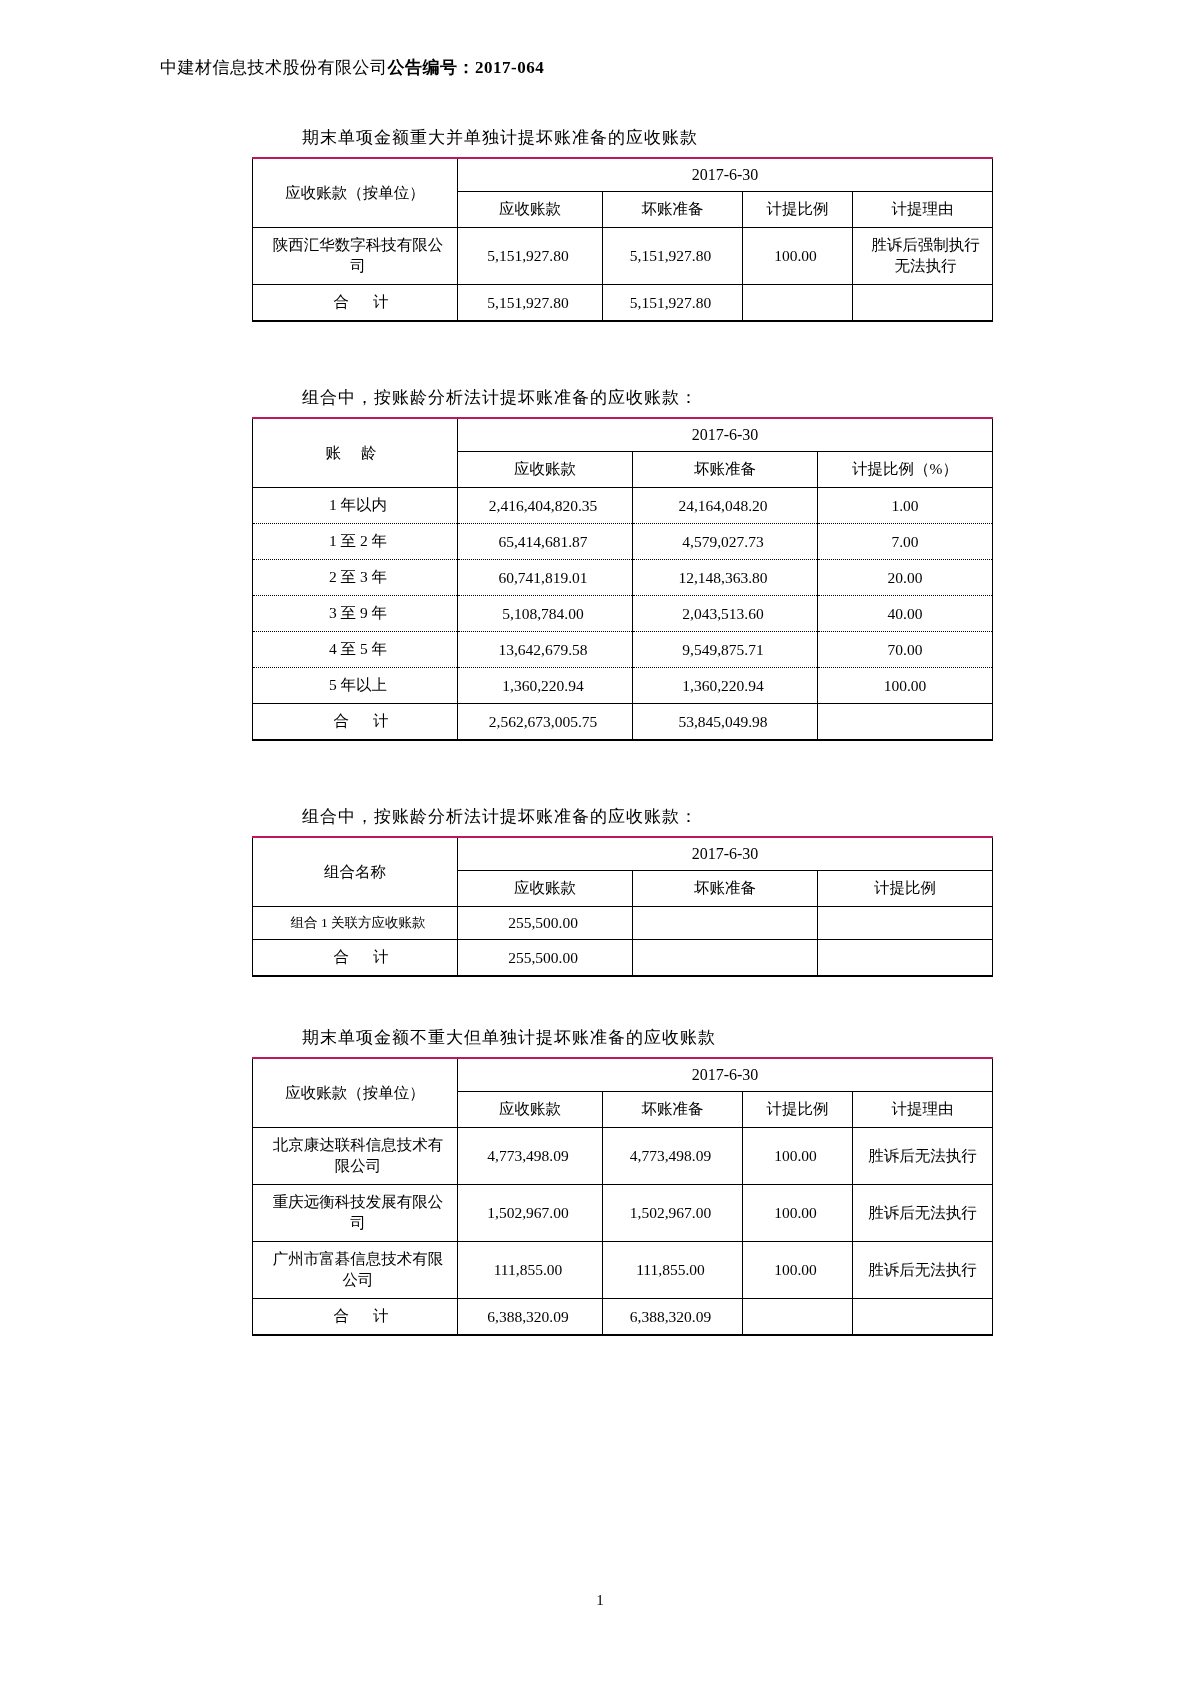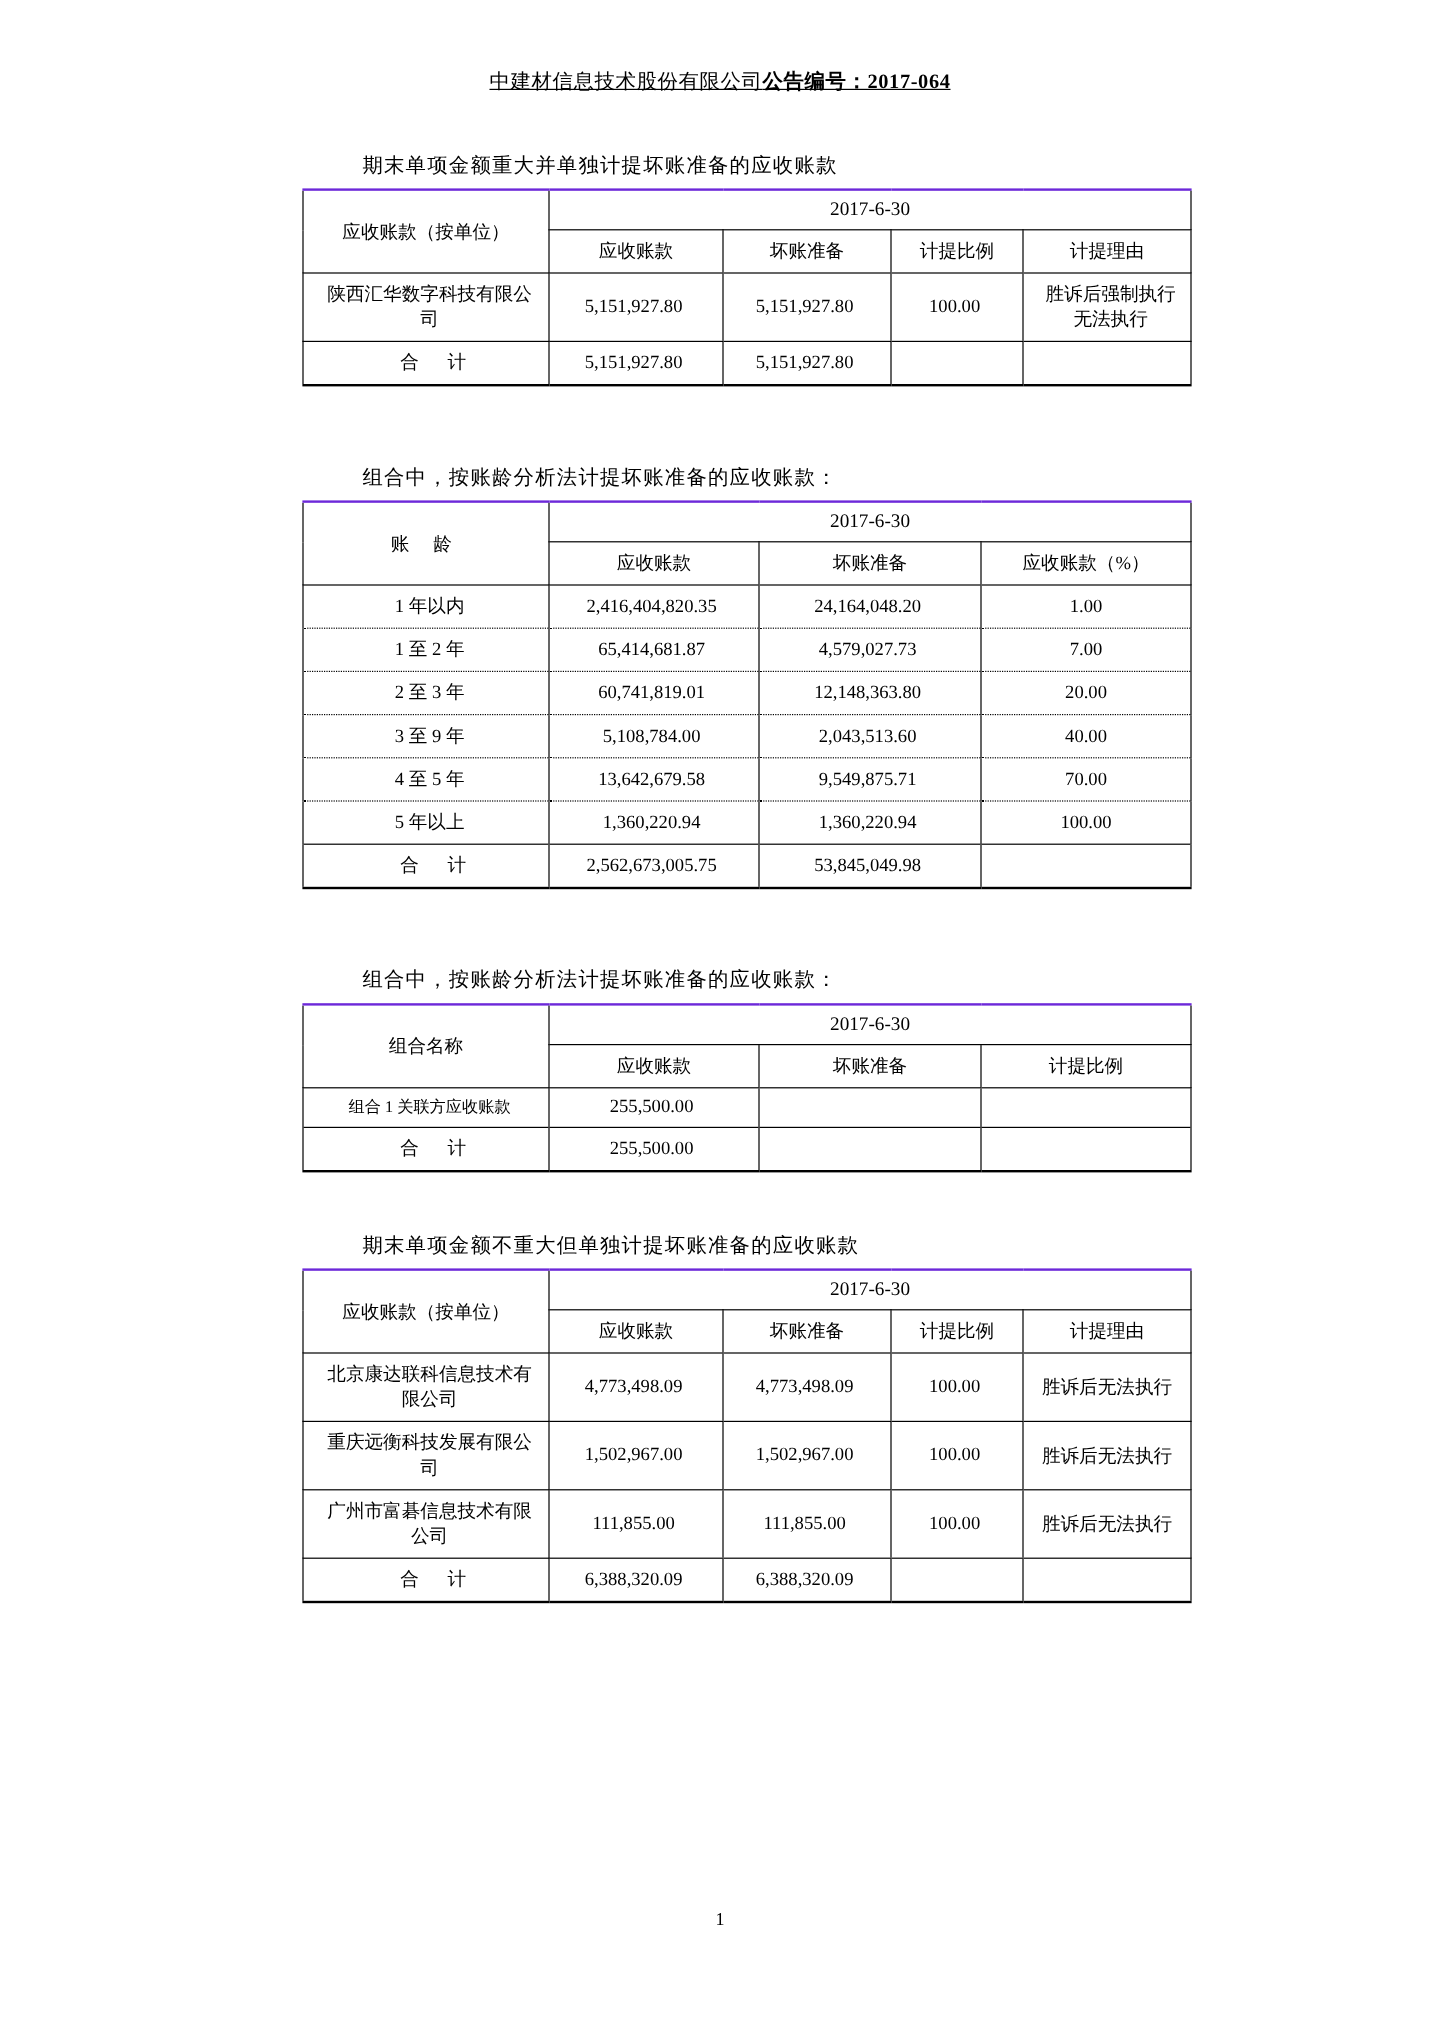--- a/index.html
+++ b/index.html
@@ -21,24 +21,23 @@
     padding: 0;
     position: relative;
   }
   
   .doc-header {
     position: absolute;
     top: 56px;
     left: 160px;
     width: 880px;
     display: flex;
-    justify-content: center;
+    justify-content: flex-start;
     align-items: baseline;
     font-size: 18px;
-    text-decoration: underline;
   }
   .doc-header .company {
     font-family: "DejaVu Sans", "Liberation Sans", sans-serif;
     font-size: 17px;
     letter-spacing: 0.5px;
   }
   .doc-header .announce {
     font-family: "Liberation Serif", serif;
     font-size: 17px;
     font-weight: bold;
@@ -83,21 +82,21 @@
     font-weight: normal;
     text-align: center;
   }
   table.fin td.vline, table.fin th.vline {
     border-left: 1px solid #000;
   }
   table.fin td.vline-r, table.fin th.vline-r {
     border-right: 1px solid #000;
   }
   table.fin tr.top-rule td, table.fin tr.top-rule th {
-    border-top: 2px solid #6d28d9;
+    border-top: 2px solid #be185d;
   }
   table.fin tr.bottom-rule td, table.fin tr.bottom-rule th {
     border-bottom: 2px solid #000;
   }
   table.fin tr.dotted td {
     border-top: 1px dotted #000;
     border-bottom: 1px dotted #000;
   }
   .num {
     text-align: right;
@@ -188,21 +187,21 @@
           <col style="width:175px">
         </colgroup>
         <tbody>
             <tr class="top-rule">
           <td class="vline vline-r" rowspan="2" style="letter-spacing:8px;">账 龄</td>
           <td class="hdr-span vline-r" colspan="3">2017-6-30</td>
         </tr>
         <tr>
           <td>应收账款</td>
           <td class="vline">坏账准备</td>
-          <td class="vline vline-r">应收账款（%）</td>
+          <td class="vline vline-r">计提比例（%）</td>
         </tr>
         <tr class="dotted">
           <td class="lft vline vline-r">1 年以内</td>
           <td class="num">2,416,404,820.35</td>
           <td class="num vline">24,164,048.20</td>
           <td class="vline vline-r">1.00</td>
         </tr>
         <tr class="dotted">
           <td class="lft vline vline-r">1 至 2 年</td>
           <td class="num">65,414,681.87</td>

